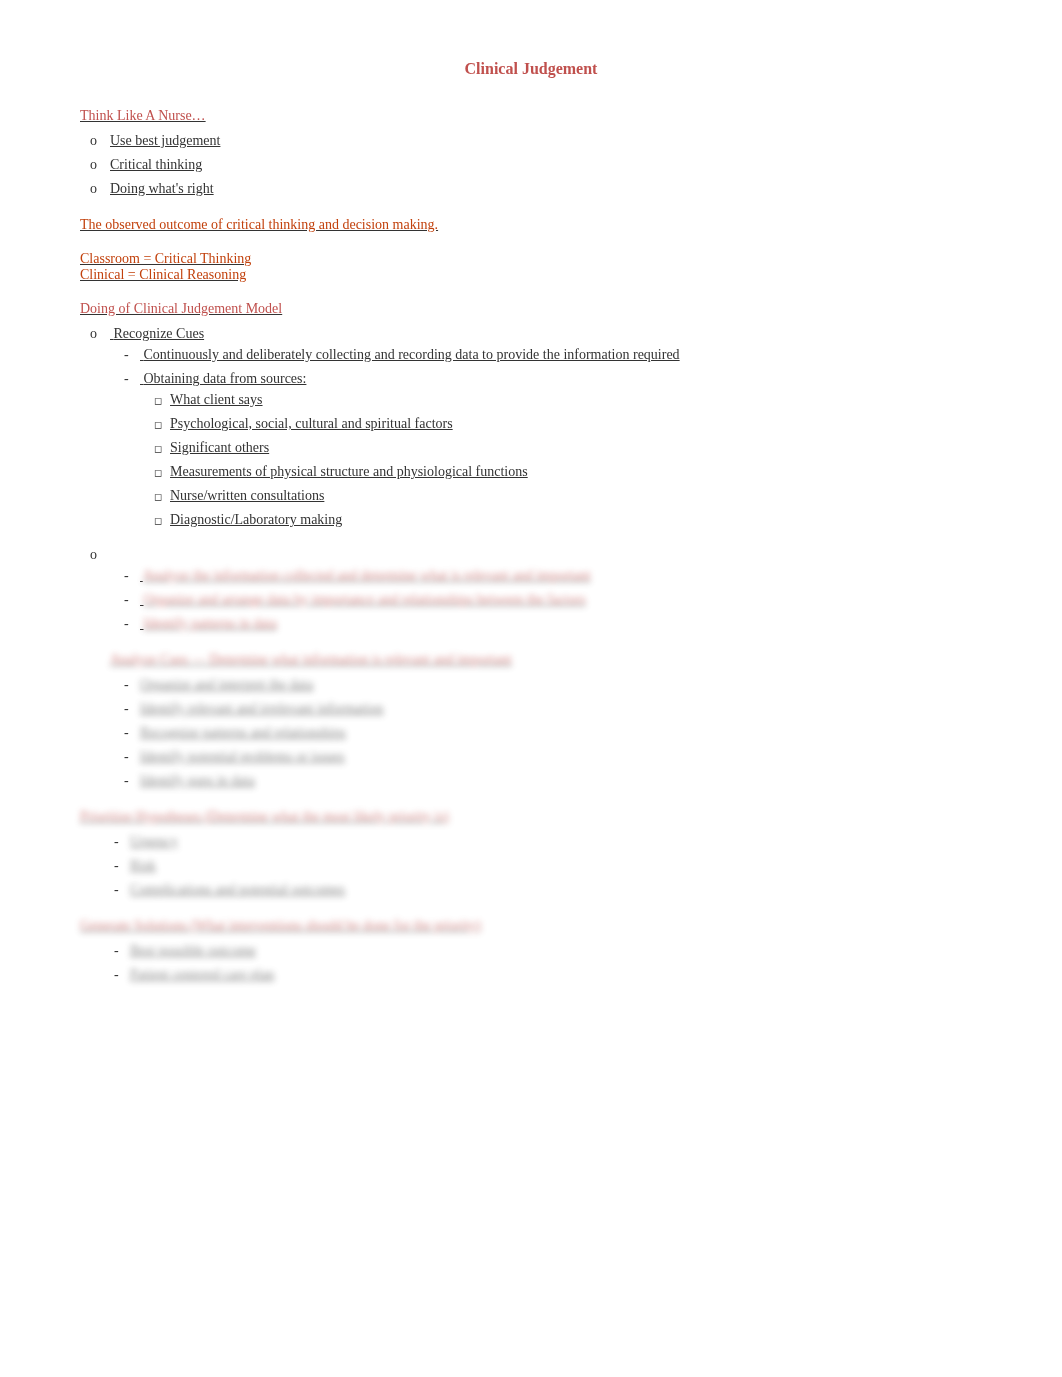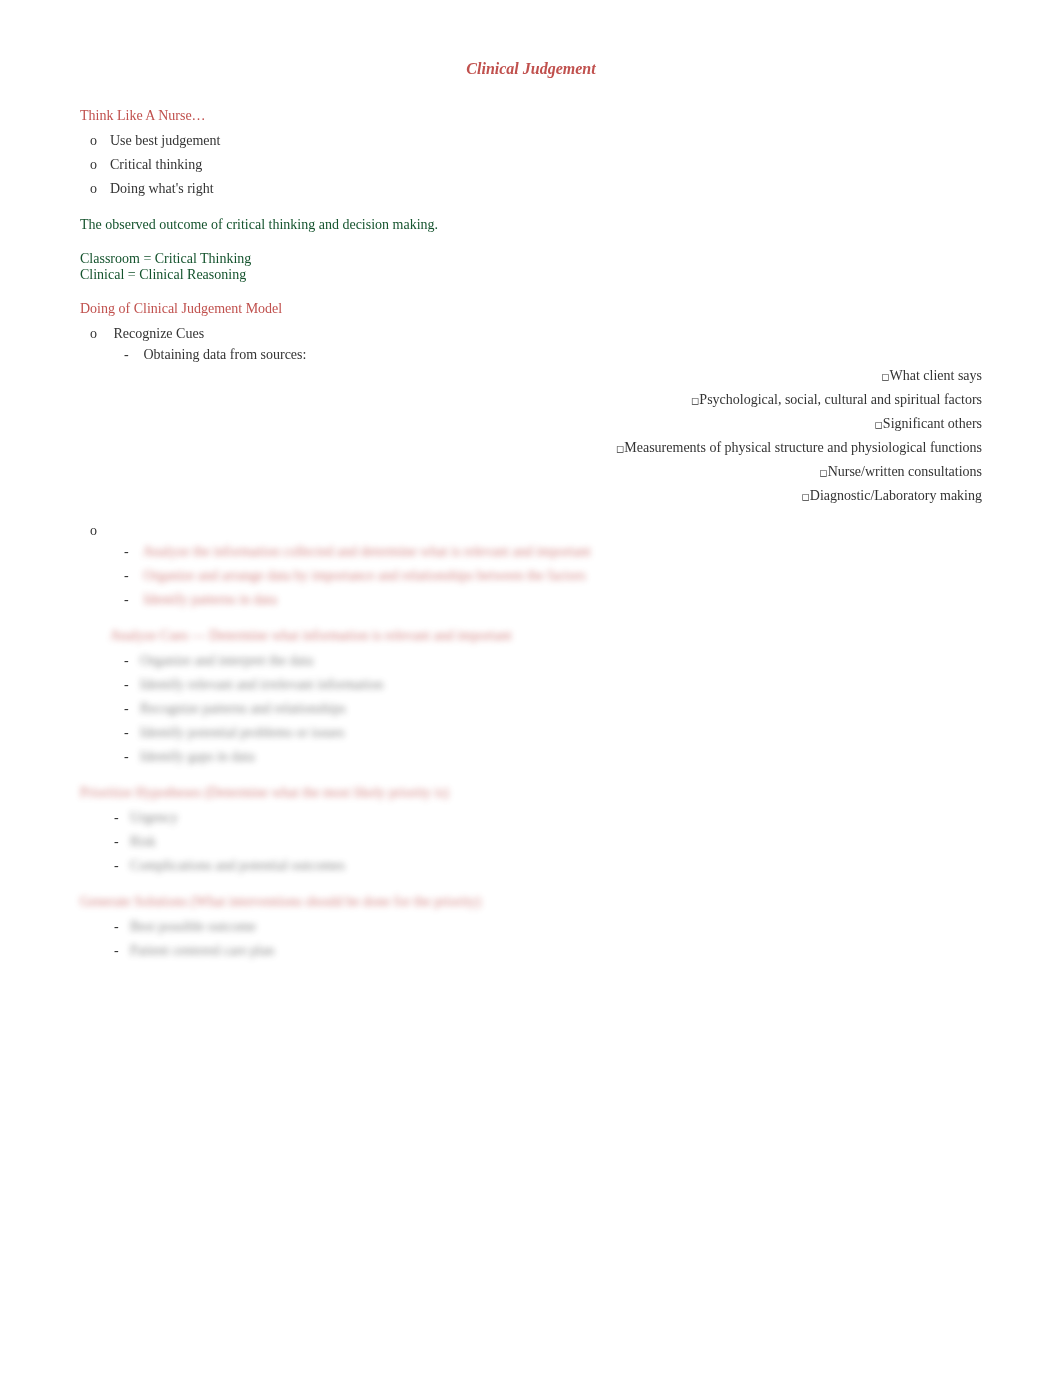--- a/index.html
+++ b/index.html
@@ -10,29 +10,28 @@
       color: #333333;
       padding: 60px 80px;
       max-width: 1062px;
       min-height: 1377px;
     }
     .page-title {
       text-align: center;
       color: #c0504d;
       font-size: 16px;
       margin-bottom: 30px;
-      font-style: italic;
     }
     .section-heading {
       color: #c0504d;
       font-size: 14px;
       margin-bottom: 6px;
     }
     .red-text {
-      color: #14532d;
+      color: #c2410c;
     }
     .blurred {
       filter: blur(3px);
       color: #c0504d;
       opacity: 0.7;
     }
     .blurred-black {
       filter: blur(3px);
       color: #555;
       opacity: 0.7;
@@ -56,31 +55,31 @@
     ul.level2 > li::before {
       content: '-';
       display: inline-block;
       width: 16px;
       margin-left: -16px;
     }
     ul.level3 {
       list-style: none;
       padding-left: 30px;
       margin-bottom: 14px;
-      text-align: right;
     }
     ul.level3 > li::before {
       content: '◻';
       display: inline-block;
       width: 16px;
       margin-left: -16px;
       font-size: 10px;
     }
     .section-block {
       margin-bottom: 18px;
+      text-decoration: underline;
     }
     li {
       margin-bottom: 3px;
       line-height: 1.5;
     }
   </style>
 </head>
 <body>
 
 <h1 class="page-title">Clinical Judgement</h1>
@@ -103,20 +102,23 @@
   <p class="red-text">Clinical = Clinical Reasoning</p>
 </div>
 
 <div class="section-block">
   <div class="section-heading">Doing of Clinical Judgement Model</div>
 
   <ul class="level1">
     <li>
       <span>Recognize Cues</span>
       <ul class="level2">
+        <li>
+          <span>Continuously and deliberately collecting and recording data to provide the information required</span>
+        </li>
         <li>
           <span>Obtaining data from sources:</span>
           <ul class="level3">
             <li><span>What client says</span></li>
             <li><span>Psychological, social, cultural and spiritual factors</span></li>
             <li><span>Significant others</span></li>
             <li><span>Measurements of physical structure and physiological functions</span></li>
             <li><span>Nurse/written consultations</span></li>
             <li><span>Diagnostic/Laboratory making</span></li>
           </ul>

